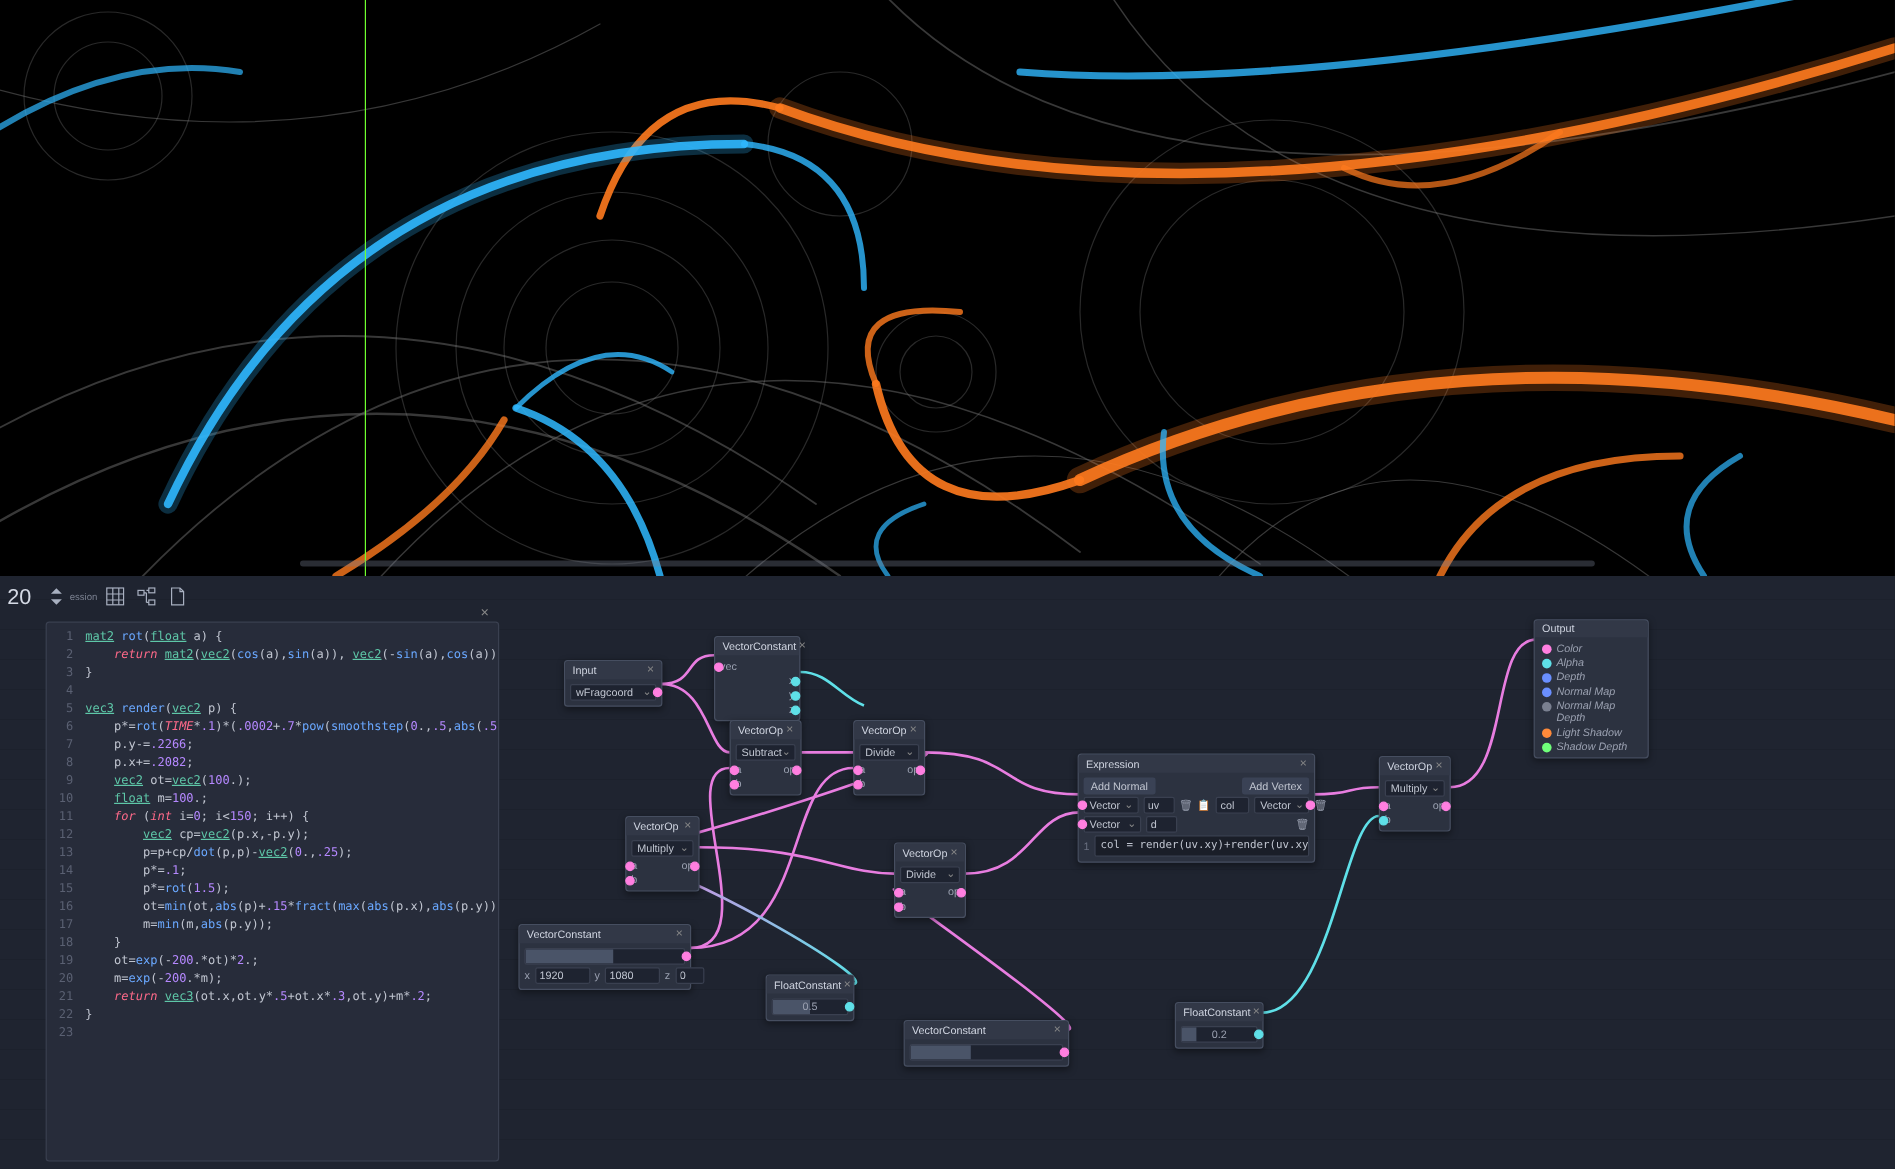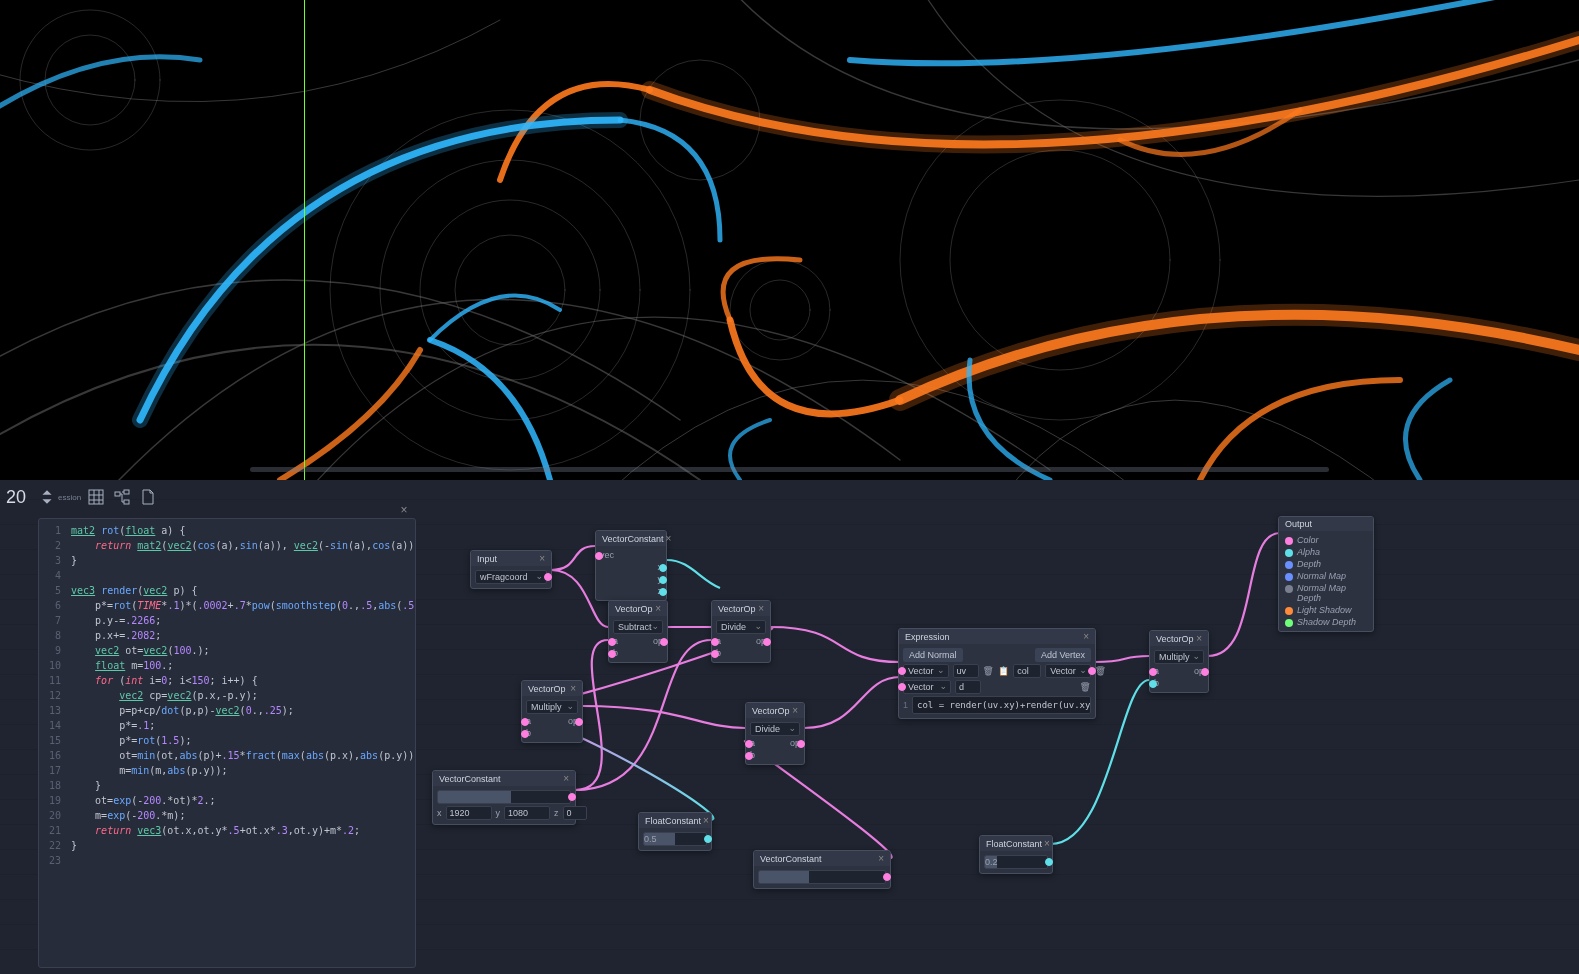--- a/index.html
+++ b/index.html
@@ -119,21 +119,21 @@
 .node .codearea {
   background: #1a1e28; color: #c0c5d0; border: 1px solid #3a4050;
   font-family: monospace; font-size: 9px; padding: 3px 4px; border-radius: 2px;
   width: 100%; overflow: hidden; white-space: nowrap;
 }
 .node .slider {
   height: 14px; background: #1e2330; border: 1px solid #3a4050; border-radius: 2px;
   position: relative; overflow: hidden;
 }
 .node .slider .fill { position: absolute; left:0; top:0; bottom:0; background: #4a5468; }
-.node .slider .val { position: absolute; left: 0; right: 0; top: 0; bottom: 0; line-height: 12px; font-size: 9px; }
+.node .slider .val { position: absolute; left: 0; right: 0; top: 0; bottom: 0; line-height: 12px; text-align:center; font-size: 9px; }
 .node .port {
   width: 8px; height: 8px; border-radius: 50%; border: 1px solid #aaa;
   position: absolute;
 }
 .port.in  { left: -5px; }
 .port.out { right: -5px; }
 .port.pink { background: #ff7fe0; border-color: #ff7fe0; }
 .port.cyan { background: #5fe0e8; border-color: #5fe0e8; }
 
 .out-list .row { padding-left: 14px; position: relative; font-style: italic; }

